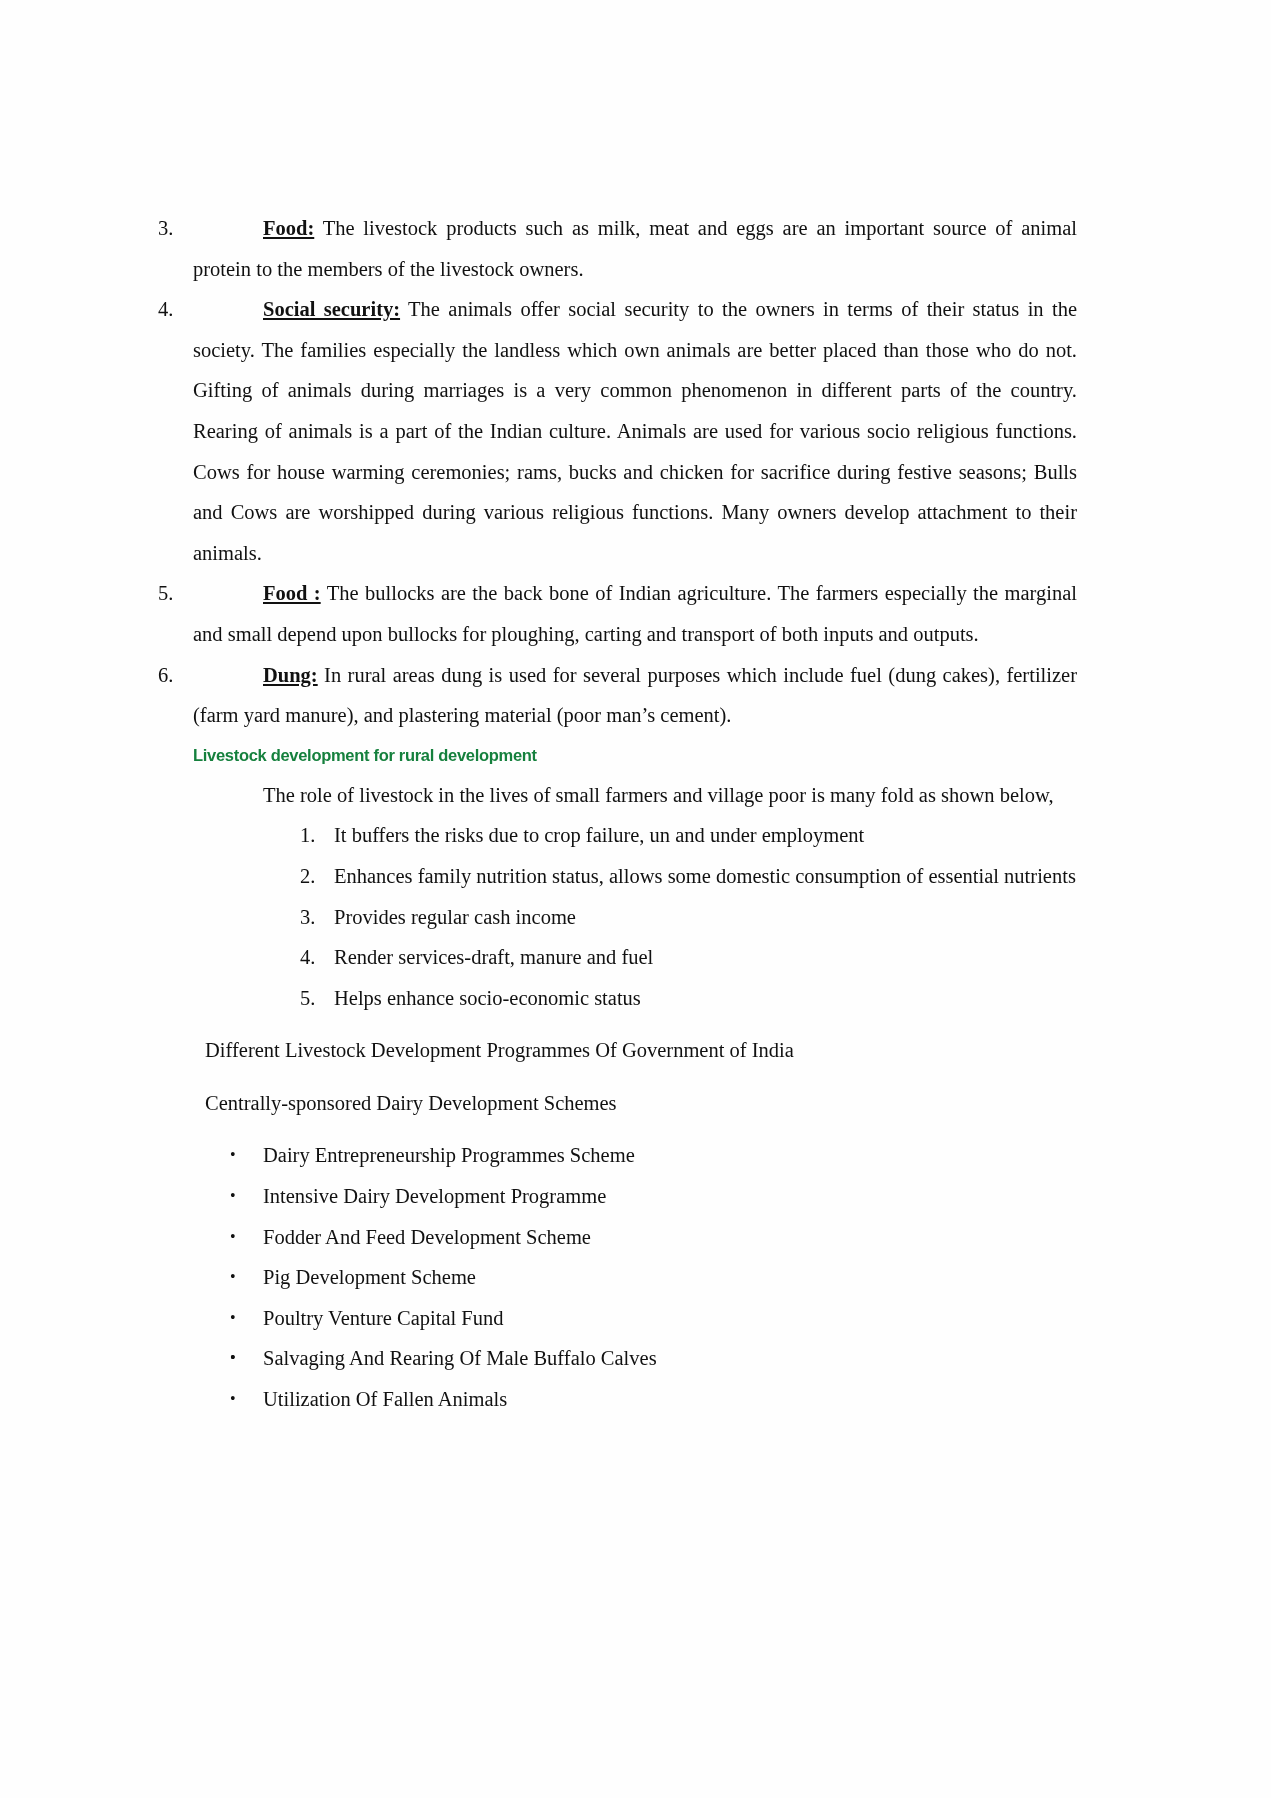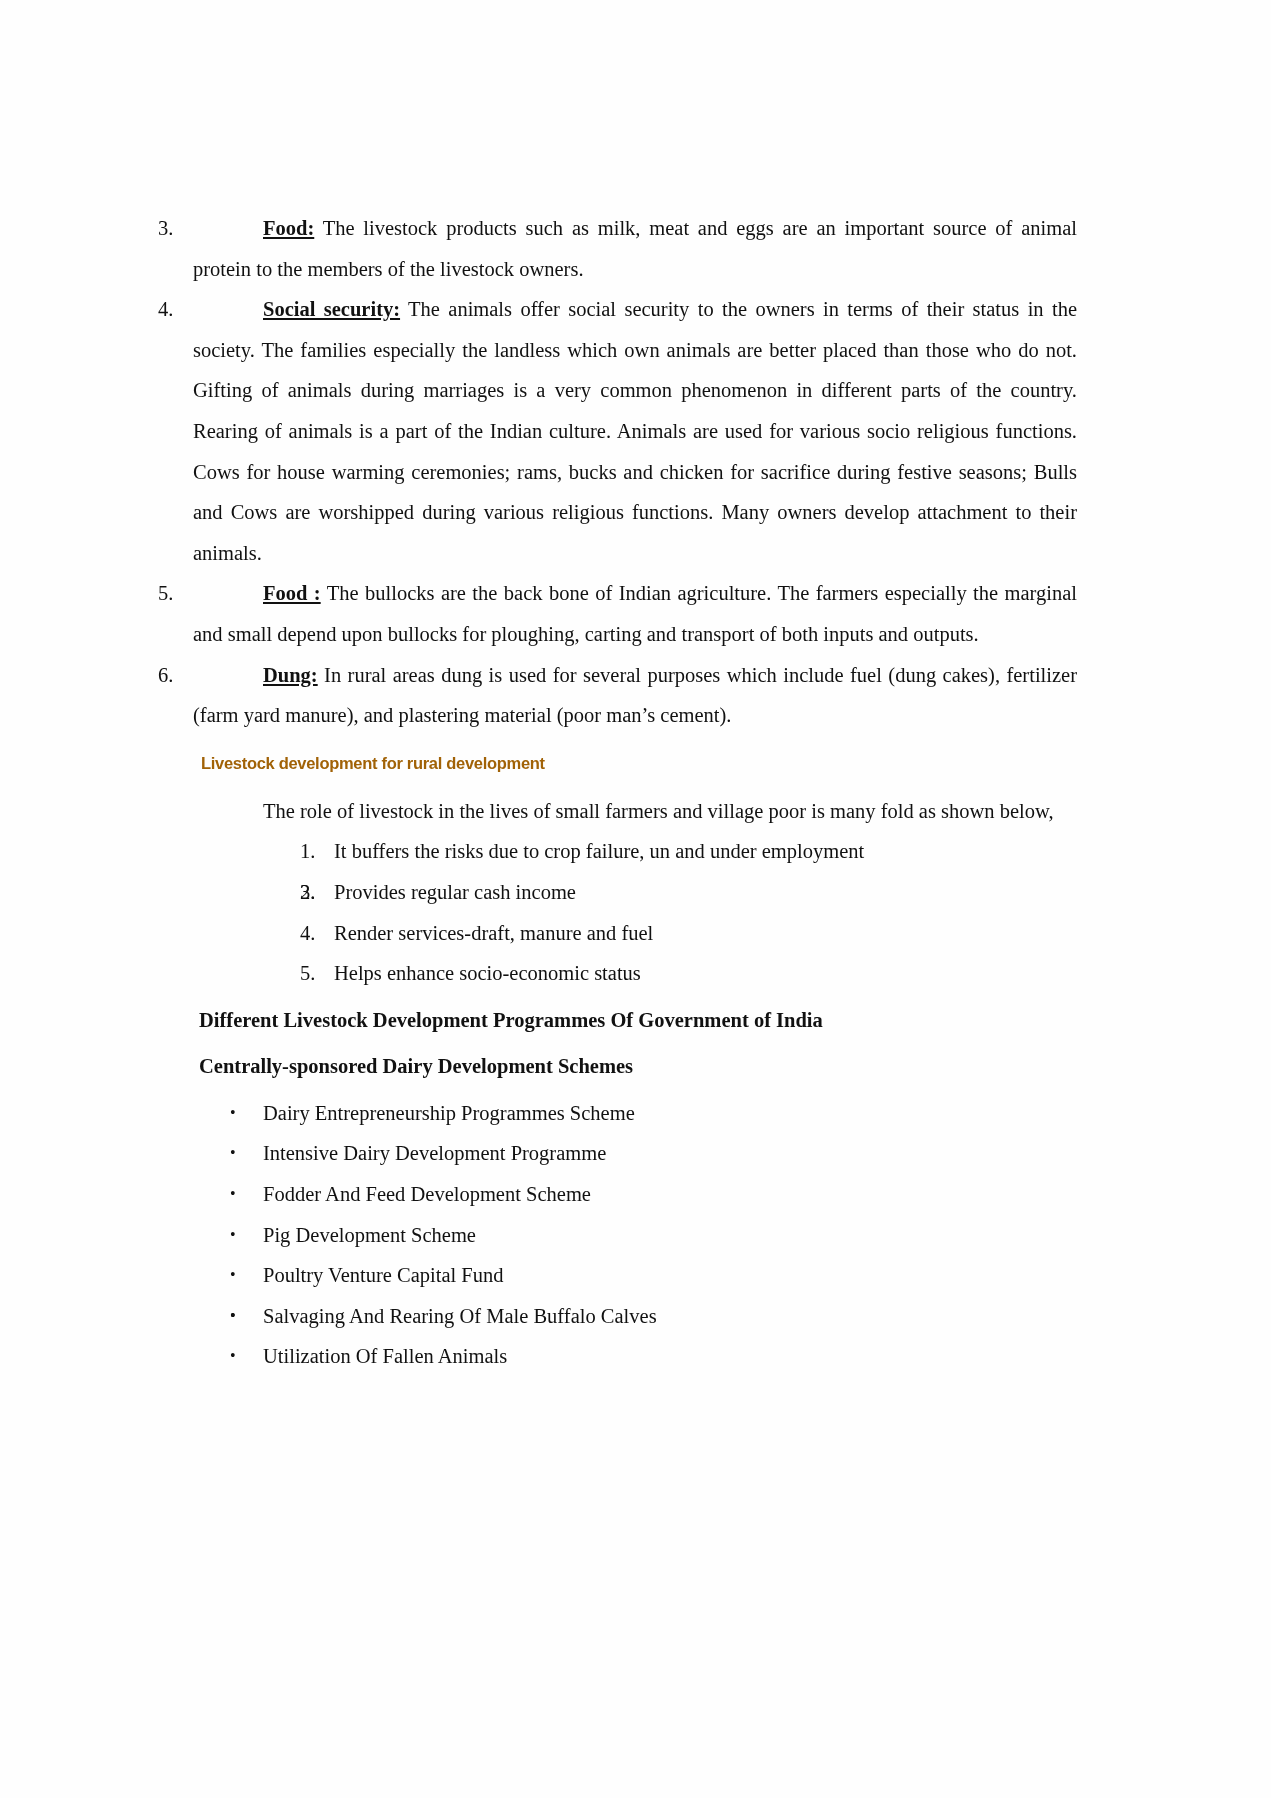--- a/index.html
+++ b/index.html
@@ -9,26 +9,26 @@
     position: absolute; left: 193px; top: 208px; width: 884px;
     font-family: "Liberation Serif", serif; font-size: 20.5px; line-height: 40.6px; color: #111;
   }
   .para { position: relative; text-align: justify; text-align-last: left; margin: 0; }
   .para.num { text-indent: 70px; }
   .para .n { position: absolute; left: -35px; top: 0; text-indent: 0; }
   .para b { font-weight: bold; text-decoration: underline; }
   .intro { text-indent: 70px; text-align: justify; text-align-last: left; margin: 0; }
   .sec-head {
     font-family: "Liberation Sans", sans-serif; font-weight: bold; font-size: 16.5px;
-    line-height: 39px; letter-spacing: -0.3px; margin: 8px; color: #a16207;
+    line-height: 39px; letter-spacing: -0.3px; margin: 0; color: #15803d;
   }
   ol.role { list-style: none; margin: 0; padding: 0 0 0 141px; }
   ol.role li { position: relative; text-align: justify; text-align-last: left; }
   ol.role li .n { position: absolute; left: -34px; }
-  .bold-head { font-weight: bold; margin: 6px; }
+  .bold-head { font-weight: normal; margin: 12px; }
   ul.schemes { list-style: none; margin: 0; padding: 0 0 0 70px; }
   ul.schemes li { position: relative; }
   ul.schemes li .bullet { position: absolute; left: -33px; font-size: 16px; }
 </style>
 </head>
 <body>
 
 <div class="page">
   <div class="flow">
 
@@ -39,21 +39,21 @@
     <p class="para num"><span class="n">5.</span><b>Food :</b><span> The bullocks are the back bone of Indian agriculture. The farmers especially the marginal and small depend upon bullocks for ploughing, carting and transport of both inputs and outputs.</span></p>
 
     <p class="para num"><span class="n">6.</span><b>Dung:</b><span> In rural areas dung is used for several purposes which include fuel (dung cakes), fertilizer (farm yard manure), and plastering material (poor man’s cement).</span></p>
 
     <h2 class="sec-head">Livestock development for rural development</h2>
 
     <p class="intro">The role of livestock in the lives of small farmers and village poor is many fold as shown below,</p>
 
     <ol class="role">
       <li><span class="n">1.</span><span>It buffers the risks due to crop failure, un and under employment</span></li>
-      <li><span class="n">2.</span></li>
+      <li><span class="n">2.</span><span>Enhances family nutrition status, allows some domestic consumption of essential nutrients</span></li>
       <li><span class="n">3.</span><span>Provides regular cash income</span></li>
       <li><span class="n">4.</span><span>Render services-draft, manure and fuel</span></li>
       <li><span class="n">5.</span><span>Helps enhance socio-economic status</span></li>
     </ol>
 
     <p class="bold-head">Different Livestock Development Programmes Of Government of India</p>
 
     <p class="bold-head">Centrally-sponsored Dairy Development Schemes</p>
     <ul class="schemes">
       <li><span class="bullet">•</span><span>Dairy Entrepreneurship Programmes Scheme</span></li>

